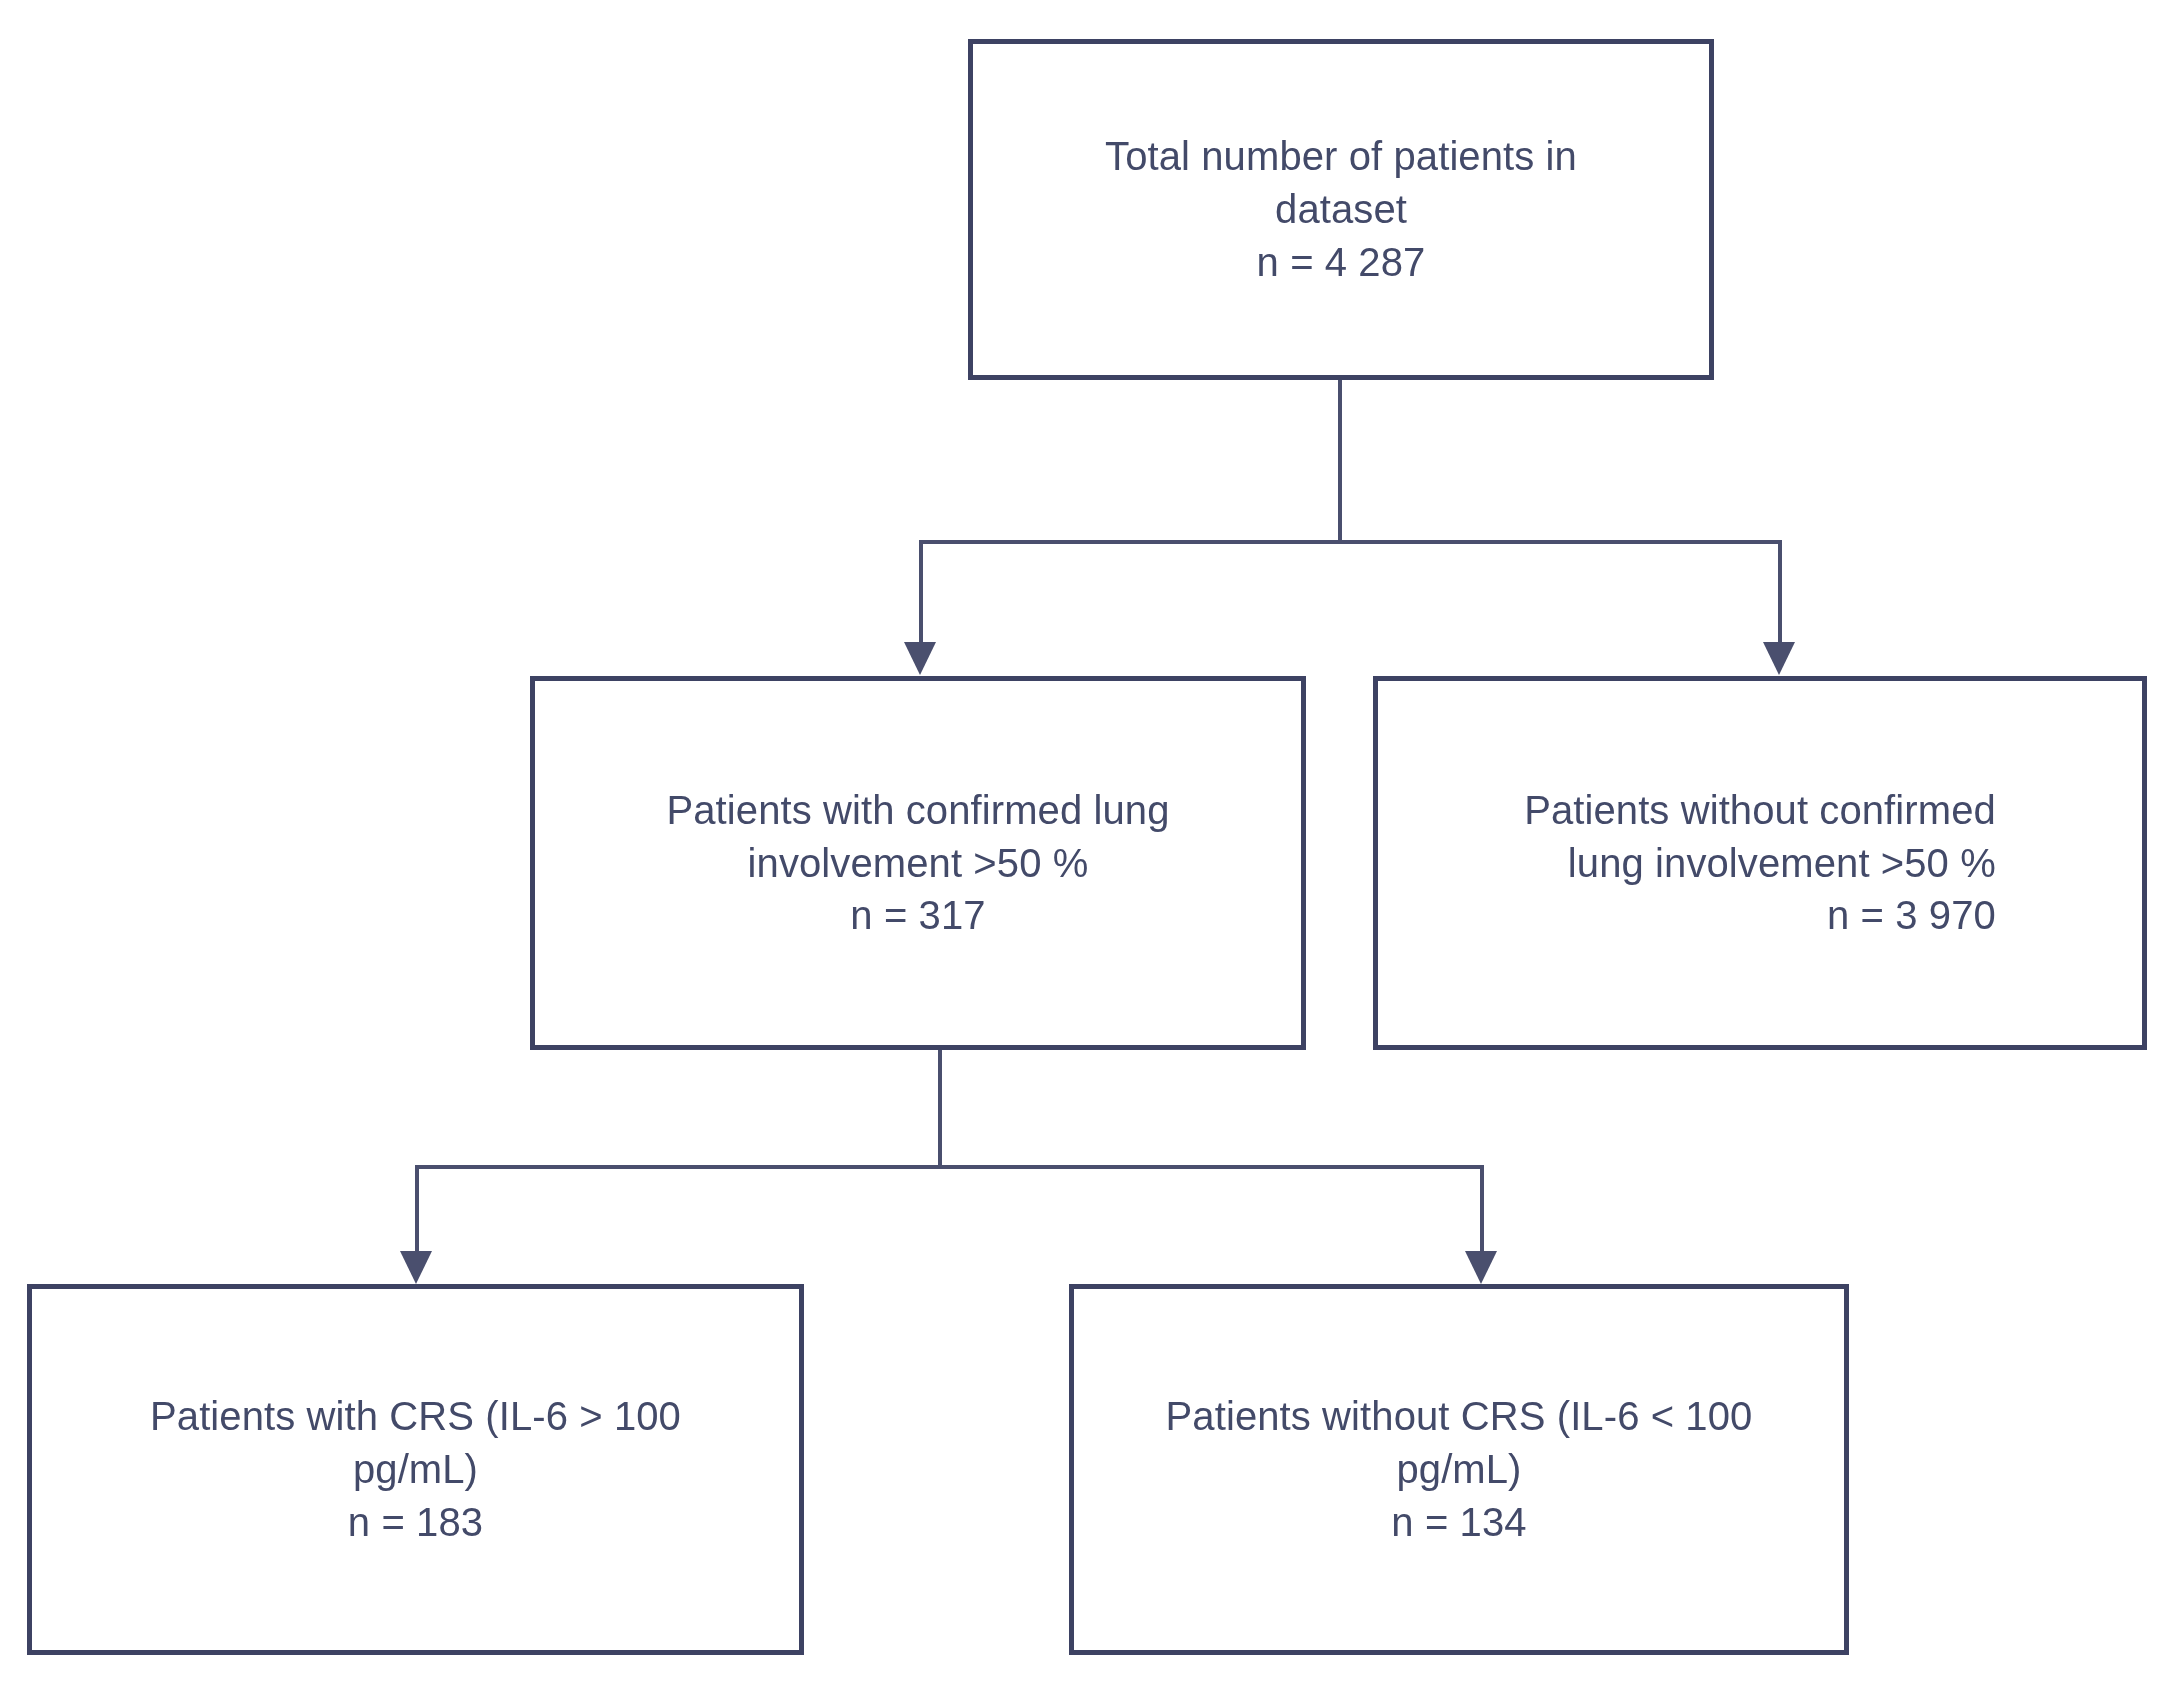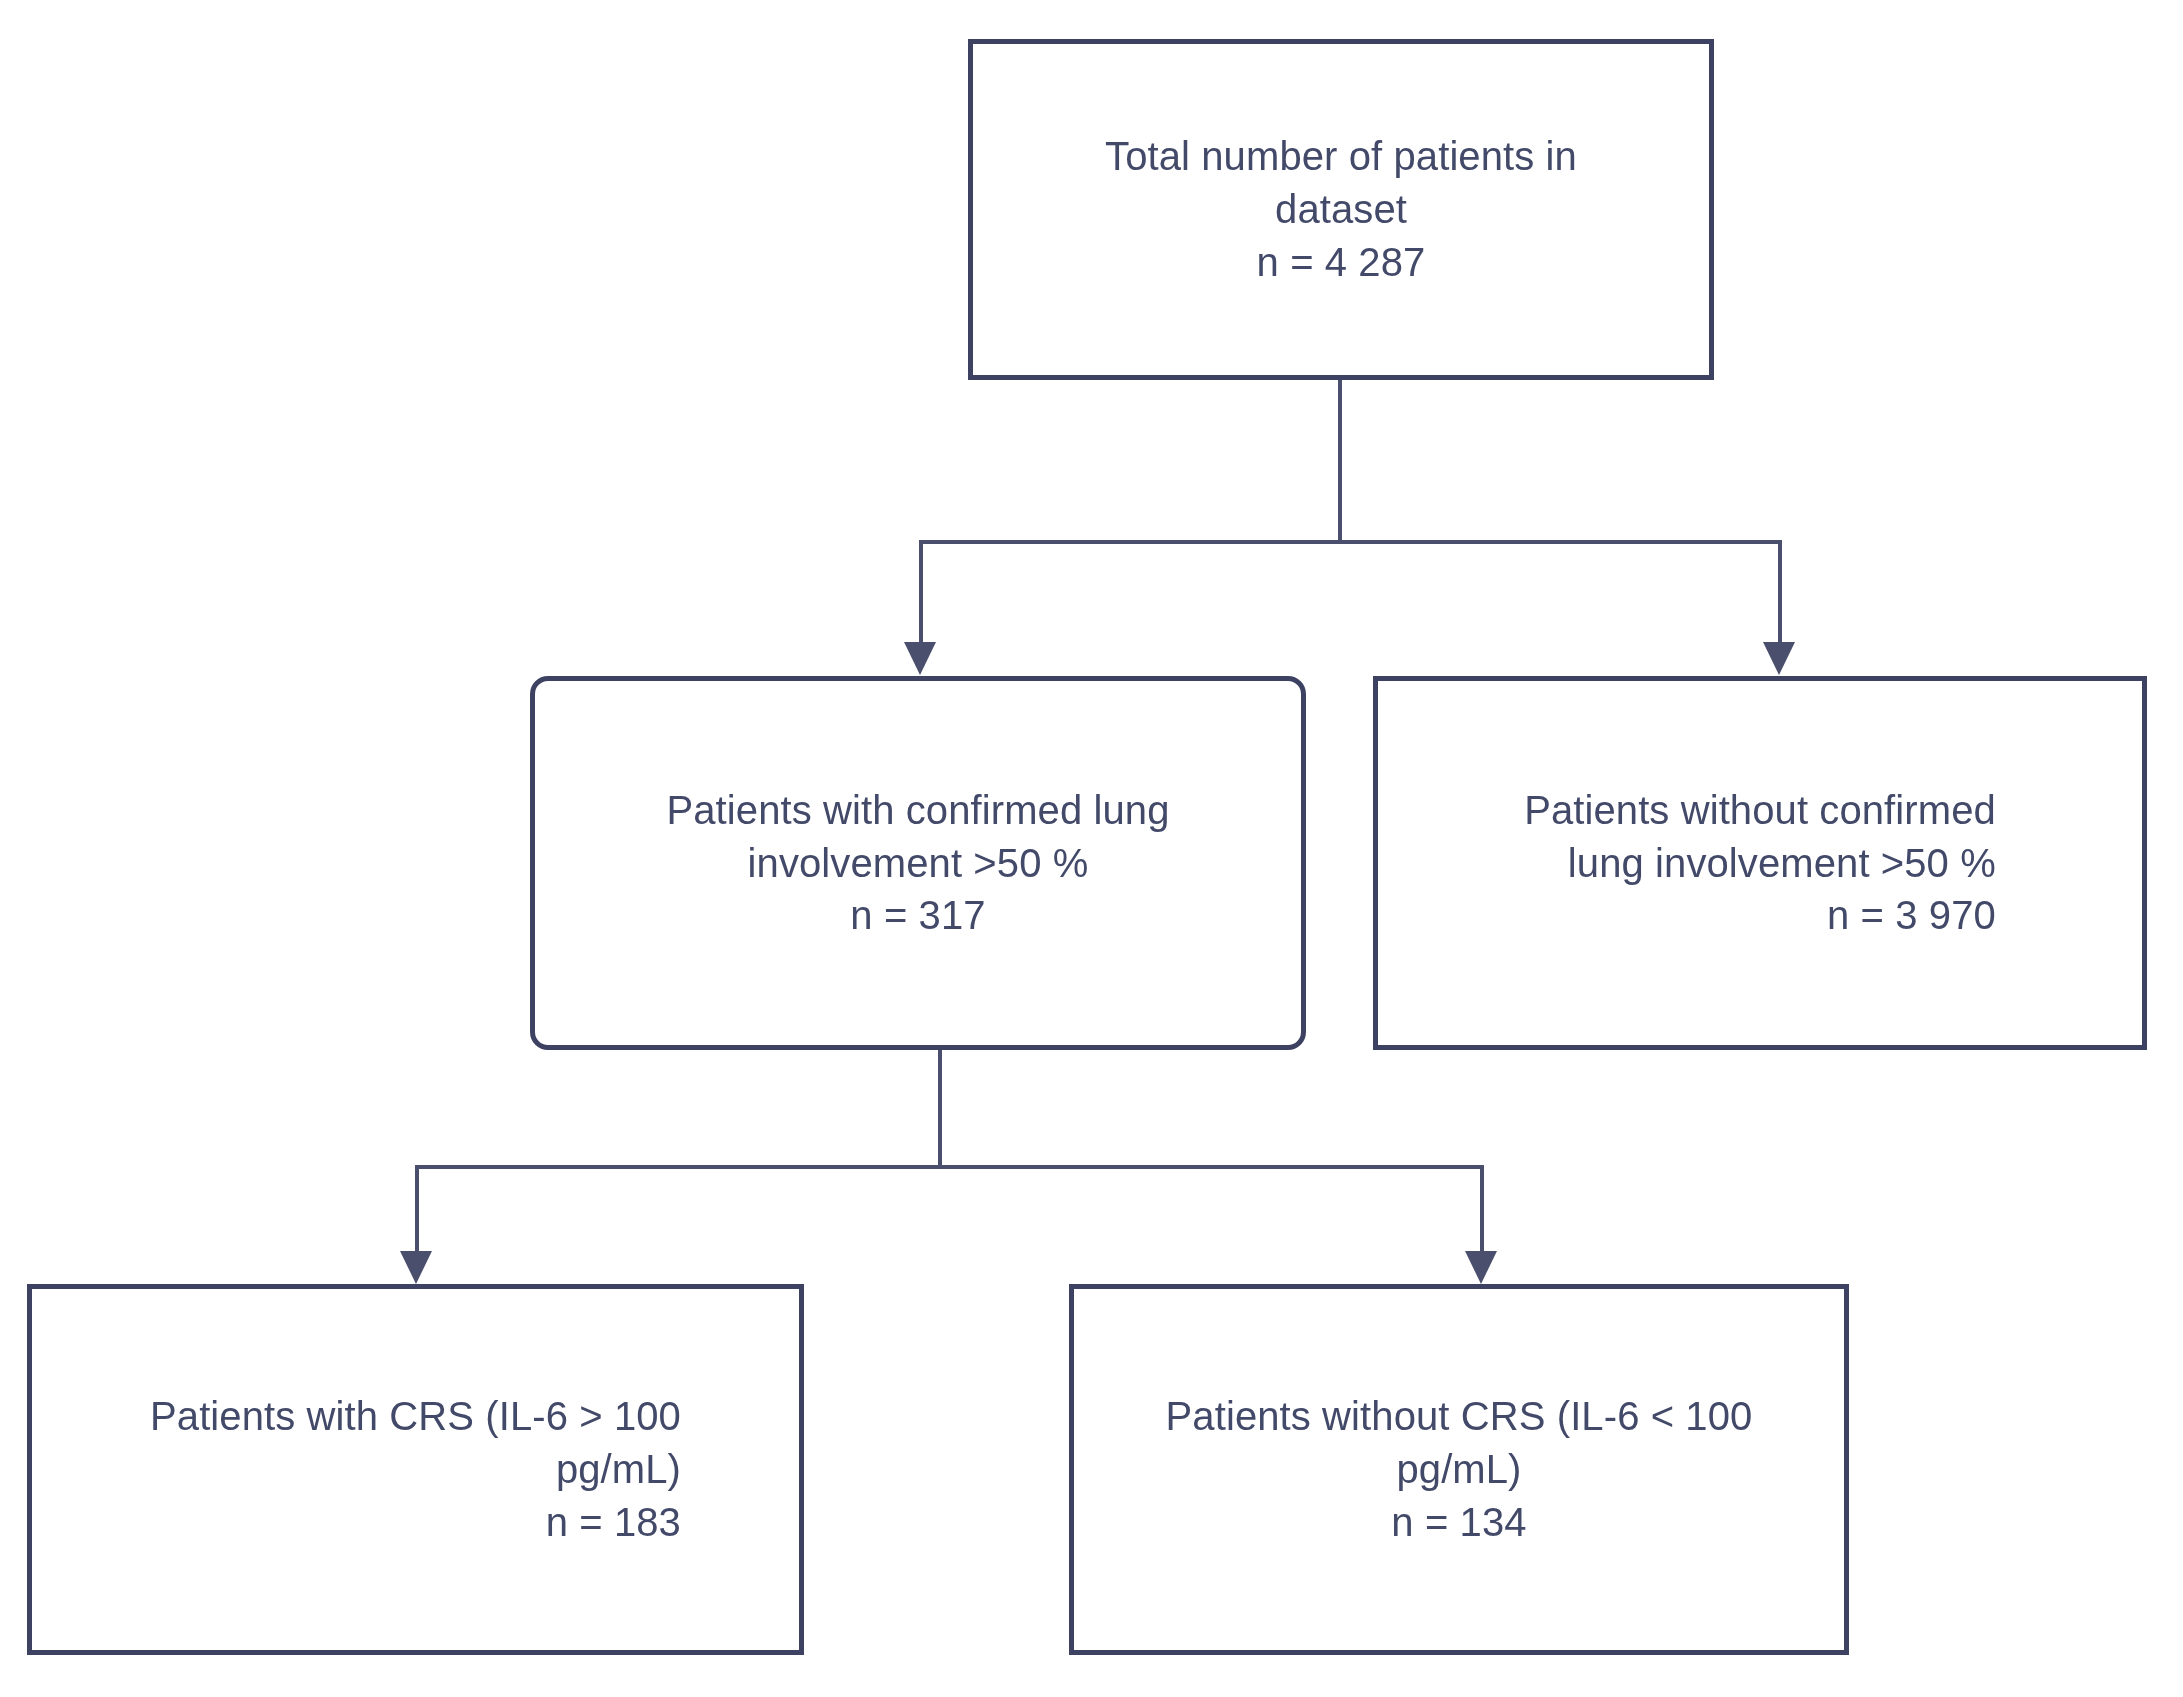--- a/index.html
+++ b/index.html
@@ -47,23 +47,23 @@
   .arrowhead {
     position: absolute;
     width: 0;
     height: 0;
     border-left: 16.3px solid transparent;
     border-right: 16.3px solid transparent;
     border-top: 33px solid #4a4f6e;
   }
   
   #node-total      { left: 968px; top: 39px;   width: 746px; height: 341px; }
-  #node-with-lung  { left: 530px;  top: 676px;  width: 776px; height: 374px; border-radius: 18px; }
+  #node-with-lung  { left: 530px;  top: 676px;  width: 776px; height: 374px; }
   #node-without-lung { left: 1373px; top: 676px; width: 774px; height: 374px; text-align: right; }
-  #node-with-crs   { left: 27px;   top: 1284px; width: 777px; height: 371px; text-align: right; }
+  #node-with-crs   { left: 27px;   top: 1284px; width: 777px; height: 371px; }
   #node-without-crs{ left: 1069px; top: 1284px; width: 780px; height: 371px; }
 </style>
 </head>
 <body>
 
 <div id="canvas">
 
   <div class="conn v-line" style="left:1338px; top:379px; height:164px;"></div>
   <div class="conn h-line" style="left:919px; top:540px; width:863px;"></div>
   <div class="conn v-line" style="left:919px; top:540px; height:104px;"></div>

